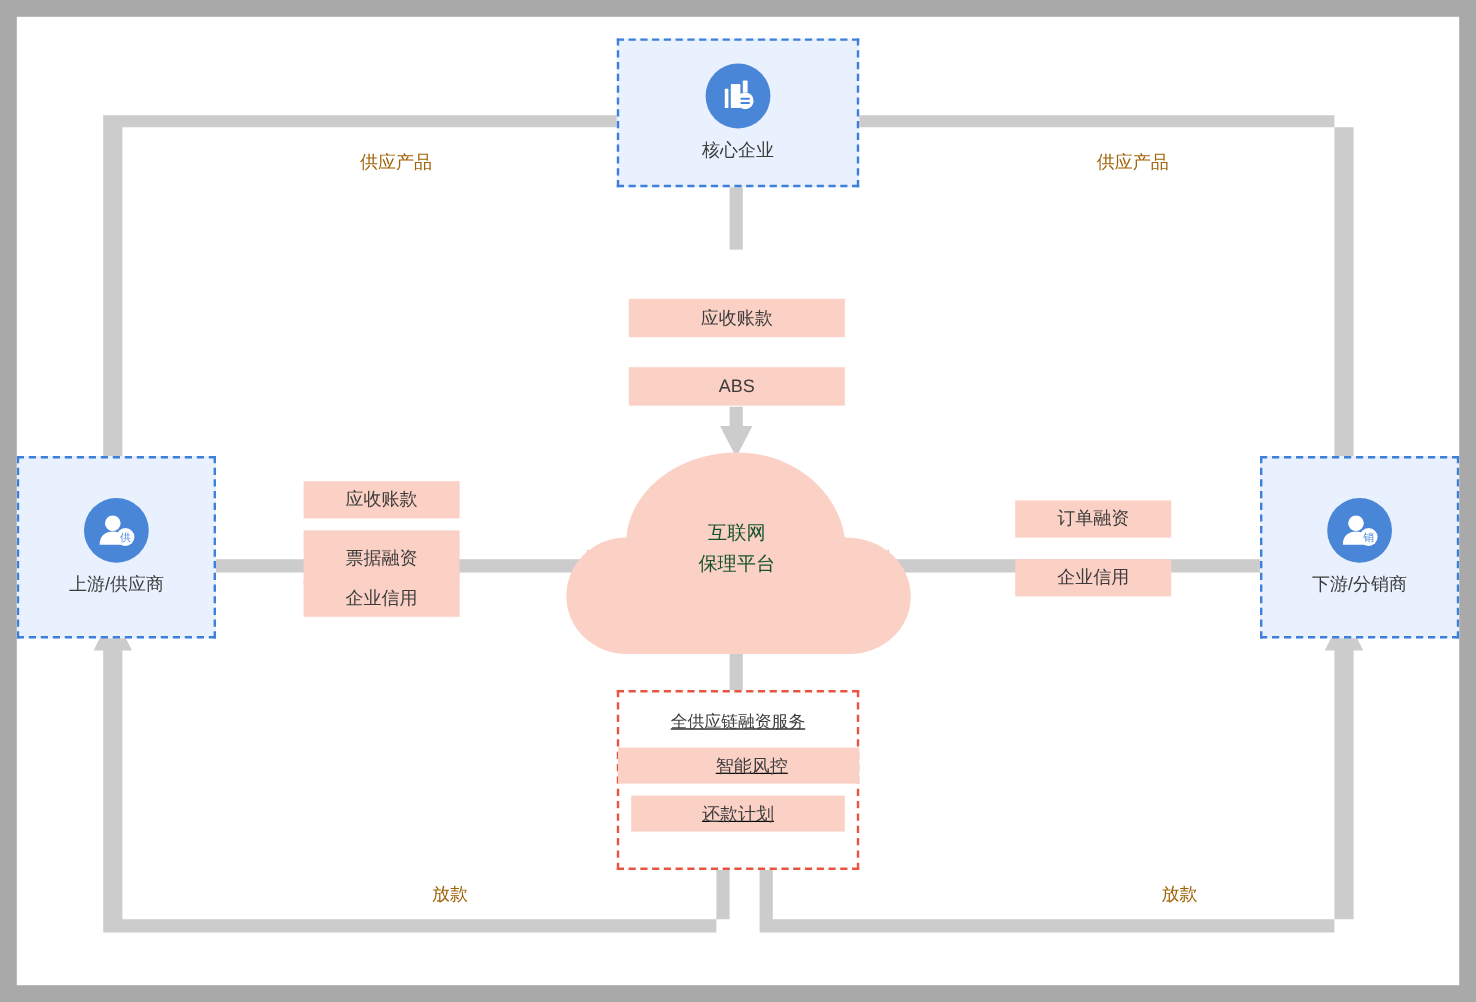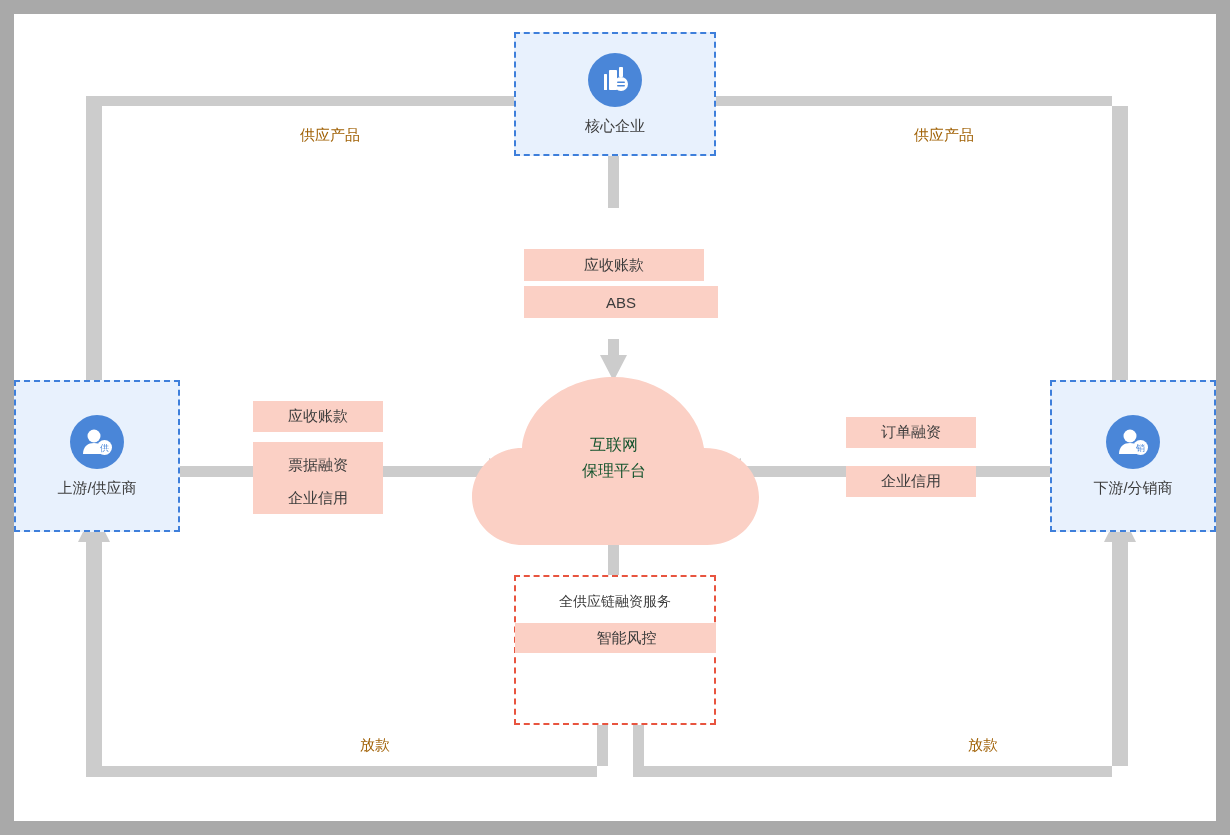--- a/index.html
+++ b/index.html
@@ -194,45 +194,48 @@
           <circle cx="24.5" cy="22.5" r="7.5" fill="#ffffff"></circle>
           <text x="24.5" y="26" font-size="9" font-family="'Liberation Sans',sans-serif" fill="#4a86d8" text-anchor="middle">销</text>
         </svg>
       </div>
       <div class="entity-label">下游/分销商</div>
     </div>
 
     <div class="node chip" style="left:510px; top:235px; width:180px; height:32px;">
       <span>应收账款</span>
     </div>
-    <div class="node chip" style="left:510px; top:272px; width:194px; height:32px;">
+    <div class="node chip" style="left:510px; top:292px; width:180px; height:32px;">
       <span>ABS</span>
     </div>
 
     <div class="node chip" style="left:239px; top:387px; width:130px; height:31px;">
       <span>应收账款</span>
     </div>
     <div class="node chip" style="left:239px; top:428px; width:130px; height:46px;">
       <span>票据融资</span>
     </div>
     <div class="node chip" style="left:239px; top:469px; width:130px; height:31px;">
       <span>企业信用</span>
     </div>
 
     <div class="node chip" style="left:832px; top:403px; width:130px; height:31px;">
       <span>订单融资</span>
     </div>
     <div class="node chip" style="left:832px; top:452px; width:130px; height:31px;">
       <span>企业信用</span>
     </div>
 
-    <div class="node group-red" style="left:500px; top:561px; width:202px; height:150px;">
+    <div class="node group-red" style="left:500px; top:561px; width:202px; height:150px;text-decoration:underline;">
       <div class="group-title">全供应链融资服务</div>
       <div class="chip" style="width:178px; height:30px; margin-bottom:10px;padding-left:23px;">
         <span>智能风控</span>
+      </div>
+      <div class="chip" style="width:178px; height:30px;">
+        <span>还款计划</span>
       </div>
     </div>
 
     <div class="edge-label" style="left:186px; top:112px; width:160px;">供应产品</div>
     <div class="edge-label" style="left:800px; top:112px; width:160px;">供应产品</div>
     <div class="edge-label" style="left:216px; top:722px; width:160px;">放款</div>
     <div class="edge-label" style="left:824px; top:722px; width:160px;">放款</div>
 
   </div>
 </div>

